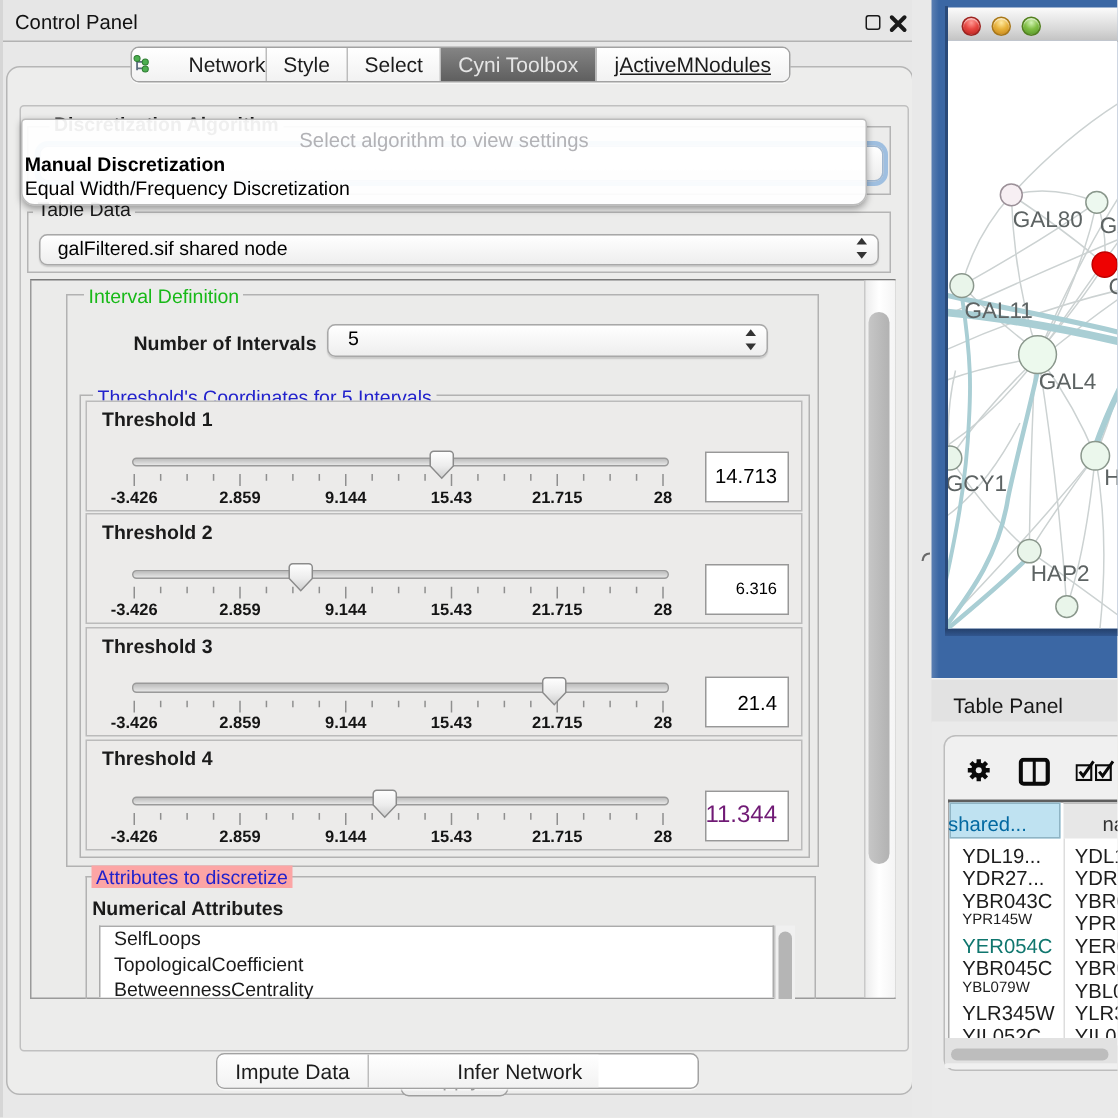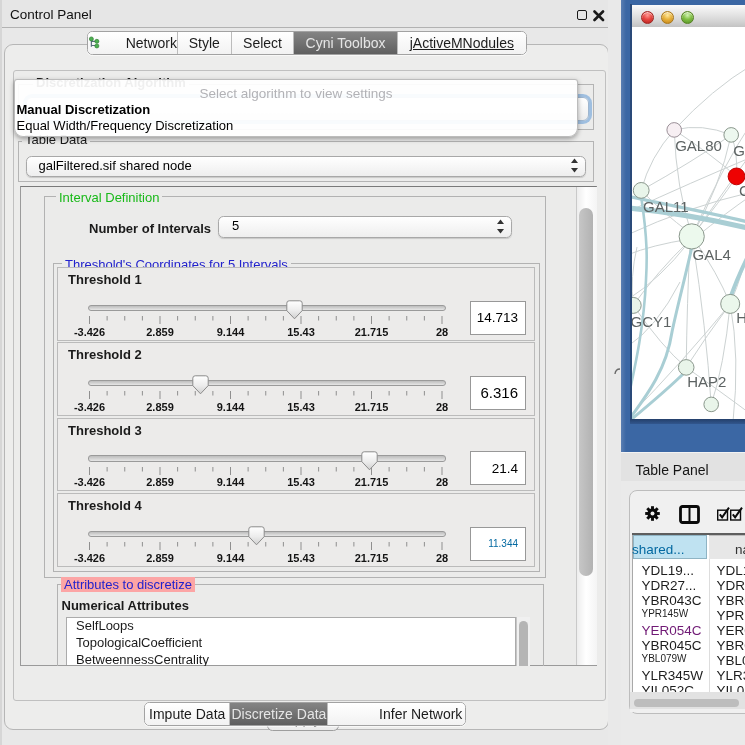--- a/index.html
+++ b/index.html
@@ -139,21 +139,21 @@
     <defs>
       <linearGradient id="th2" x1="0" y1="0" x2="0" y2="1">
         <stop offset="0" stop-color="#ffffff"></stop>
         <stop offset="0.55" stop-color="#ececec"></stop>
         <stop offset="1" stop-color="#cfcfcf"></stop>
       </linearGradient>
     </defs>
     <path d="M3.2,0.8 h10.6 a2.4,2.4 0 0 1 2.4,2.4 v7.4 L8.5,18.8 L0.8,10.6 v-7.4 a2.4,2.4 0 0 1 2.4,-2.4 z" fill="url(#th2)" stroke="#8b8b8b" stroke-width="1"></path>
   </svg>
 <div class="ab" style="left:470px;top:375.5px;width:56px;height:34px;background:#ffffff;border:1px solid #989898;box-sizing:border-box;display:flex;align-items:center;justify-content:flex-end;">
-    <span style="font-size:15px;color:#000;margin-right:7px;">6.316</span>
+    <span style="font-size:11px;color:#000;margin-right:7px;">6.316</span>
   </div>
 <div class="ab" style="left:57px;top:417.5px;width:476px;height:71.5px;border:1px solid #bbbbbb;background:#ecebea;"></div>
 <div class="t" style="left:68px;top:422.5px;font-size:13px;font-weight:bold;">Threshold 3</div>
 <div class="ab" style="left:87.5px;top:455.0px;width:356.5px;height:4.5px;border-radius:3px;background:linear-gradient(#bdbdbd,#e6e6e6);border:1px solid #9a9a9a;"></div>
 <svg class="ab" style="left:87.0px;top:466.5px;" width="358" height="10" viewBox="0 0 358 10">
     <line x1="2.50" y1="0" x2="2.50" y2="8" stroke="#8f8f8f" stroke-width="1"></line>
     <line x1="20.12" y1="0" x2="20.12" y2="4.5" stroke="#8f8f8f" stroke-width="1"></line>
     <line x1="37.75" y1="0" x2="37.75" y2="4.5" stroke="#8f8f8f" stroke-width="1"></line>
     <line x1="55.38" y1="0" x2="55.38" y2="4.5" stroke="#8f8f8f" stroke-width="1"></line>
     <line x1="73.00" y1="0" x2="73.00" y2="8" stroke="#8f8f8f" stroke-width="1"></line>
@@ -229,36 +229,35 @@
     <defs>
       <linearGradient id="th4" x1="0" y1="0" x2="0" y2="1">
         <stop offset="0" stop-color="#ffffff"></stop>
         <stop offset="0.55" stop-color="#ececec"></stop>
         <stop offset="1" stop-color="#cfcfcf"></stop>
       </linearGradient>
     </defs>
     <path d="M3.2,0.8 h10.6 a2.4,2.4 0 0 1 2.4,2.4 v7.4 L8.5,18.8 L0.8,10.6 v-7.4 a2.4,2.4 0 0 1 2.4,-2.4 z" fill="url(#th4)" stroke="#8b8b8b" stroke-width="1"></path>
   </svg>
 <div class="ab" style="left:470px;top:526.5px;width:56px;height:34px;background:#ffffff;border:1px solid #989898;box-sizing:border-box;display:flex;align-items:center;justify-content:flex-end;">
-    <span style="font-size:10px;color:#0369a1;margin-right:7px;">11.344</span>
+    <span style="font-size:16px;color:#701a75;margin-right:7px;">11.344</span>
   </div>
 <div class="ab" style="left:57px;top:584px;width:485px;height:82px;border:1px solid #b2b2b2;border-bottom:none;"></div>
 <div class="t" style="left:61px;top:577px;font-size:13px;color:#2222cc;background:#fca5a5;padding:0 3px;">Attributes to discretize</div>
 <div class="t" style="left:61.5px;top:597.5px;font-size:13px;font-weight:bold;">Numerical Attributes</div>
 <div class="ab" style="left:66px;top:616.5px;width:450px;height:48.5px;background:#ffffff;border:1px solid #ababab;border-bottom:none;box-sizing:border-box;"></div>
 <div class="t" style="left:76px;top:617.8px;font-size:13px;">SelfLoops</div>
 <div class="t" style="left:76px;top:634.8px;font-size:13px;">TopologicalCoefficient</div>
 <div class="t" style="left:76px;top:651.8px;font-size:13px;">BetweennessCentrality</div>
 <div class="ab" style="left:21px;top:666px;width:575px;height:5px;background:#ececeb;"></div>
 <div class="ab" style="left:516px;top:617px;width:13px;height:49px;background:#f0f0f0;border-left:1px solid #c6c6c6;"></div>
 <div class="ab" style="left:518.5px;top:621px;width:9px;height:45px;background:#b5b5b5;border-radius:5px 5px 0 0;"></div>
 <div class="ab" style="left:267px;top:707px;width:70px;height:21.5px;border-radius:5.5px;background:linear-gradient(#ffffff,#ebebeb);border:1px solid #9e9e9e;display:flex;align-items:center;justify-content:center;font-size:14px;color:#000;">Apply</div>
 <div class="ab" style="left:144px;top:701.5px;width:320px;height:22px;background:#ffffff;border:1px solid #a2a2a2;border-radius:5.5px;box-shadow:0 1px 0 rgba(255,255,255,.6);overflow:hidden;display:flex;">
     <div style="width:100px;height:100%;display:flex;align-items:center;justify-content:center;font-size:14px;background:linear-gradient(#ffffff,#f2f2f2);color:#1c1c1c;">Impute Data</div>
-    <div style="width:115px;height:100%;display:flex;align-items:center;justify-content:center;font-size:14px;background:linear-gradient(#848484,#5f5f5f);color:#e5e5e5;border-left:1px solid #bcbcbc;">Discretize Data</div>
     <div style="width:105px;height:100%;display:flex;align-items:center;justify-content:center;font-size:14px;background:linear-gradient(#ffffff,#f2f2f2);color:#1c1c1c;border-left:1px solid #bcbcbc;padding-left:48px;">Infer Network</div>
   </div>
 <div class="ab" style="left:14px;top:79px;width:564px;height:58px;background:rgba(255,255,255,0.93);border:1px solid rgba(160,160,160,0.7);box-sizing:border-box;border-radius:3px 3px 9px 9px;box-shadow:0 2px 5px rgba(0,0,0,0.35);"></div>
 <div class="t" style="left:14px;top:85.5px;width:564px;text-align:center;font-size:13.5px;color:#b2b2b6;">Select algorithm to view settings</div>
 <div class="t" style="left:16.5px;top:101.5px;font-size:13px;font-weight:bold;color:#000;">Manual Discretization</div>
 <div class="t" style="left:16.5px;top:117.5px;font-size:13px;color:#000;">Equal Width/Frequency Discretization</div>
 <div class="ab" style="left:608px;top:0;width:13px;height:745px;background:#e9e9e9;"></div>
 <svg class="ab" style="left:613.5px;top:367px;" width="7" height="8" viewBox="0 0 7 8">
     <path d="M1,7 Q1.5,2 6,2" fill="none" stroke="#6a6a6a" stroke-width="1.4"></path>
   </svg>
@@ -364,21 +363,21 @@
 <div class="t" style="left:735px;top:541.5px;font-size:13.5px;color:#333;">na</div>
 <div class="ab" style="left:708.5px;top:559px;width:1px;height:138px;background:#dddddd;"></div>
 <div class="t" style="left:641.5px;top:562.5px;font-size:13.5px;color:#1d1d1d;">YDL19...</div>
 <div class="t" style="left:716.5px;top:562.5px;font-size:13.5px;color:#1d1d1d;">YDL1</div>
 <div class="t" style="left:641.5px;top:577.6px;font-size:13.5px;color:#1d1d1d;">YDR27...</div>
 <div class="t" style="left:716.5px;top:577.6px;font-size:13.5px;color:#1d1d1d;">YDR2</div>
 <div class="t" style="left:641.5px;top:592.7px;font-size:13.5px;color:#1d1d1d;">YBR043C</div>
 <div class="t" style="left:716.5px;top:592.7px;font-size:13.5px;color:#1d1d1d;">YBR0</div>
 <div class="t" style="left:641.5px;top:607.8px;font-size:10px;color:#1d1d1d;">YPR145W</div>
 <div class="t" style="left:716.5px;top:607.8px;font-size:13.5px;color:#1d1d1d;">YPR1</div>
-<div class="t" style="left:641.5px;top:622.9px;font-size:13.5px;color:#701a75;">YER054C</div>
+<div class="t" style="left:641.5px;top:622.9px;font-size:13.5px;color:#0f766e;">YER054C</div>
 <div class="t" style="left:716.5px;top:622.9px;font-size:13.5px;color:#1d1d1d;">YER0</div>
 <div class="t" style="left:641.5px;top:638.0px;font-size:13.5px;color:#1d1d1d;">YBR045C</div>
 <div class="t" style="left:716.5px;top:638.0px;font-size:13.5px;color:#1d1d1d;">YBR0</div>
 <div class="t" style="left:641.5px;top:653.1px;font-size:10px;color:#1d1d1d;">YBL079W</div>
 <div class="t" style="left:716.5px;top:653.1px;font-size:13.5px;color:#1d1d1d;">YBL0</div>
 <div class="t" style="left:641.5px;top:668.2px;font-size:13.5px;color:#1d1d1d;">YLR345W</div>
 <div class="t" style="left:716.5px;top:668.2px;font-size:13.5px;color:#1d1d1d;">YLR3</div>
 <div class="t" style="left:641.5px;top:683.3px;font-size:13.5px;color:#1d1d1d;">YIL052C</div>
 <div class="t" style="left:716.5px;top:683.3px;font-size:13.5px;color:#1d1d1d;">YIL0</div>
 <div class="ab" style="left:630px;top:691.5px;width:115px;height:17.5px;background:#e2e2e2;"></div>

